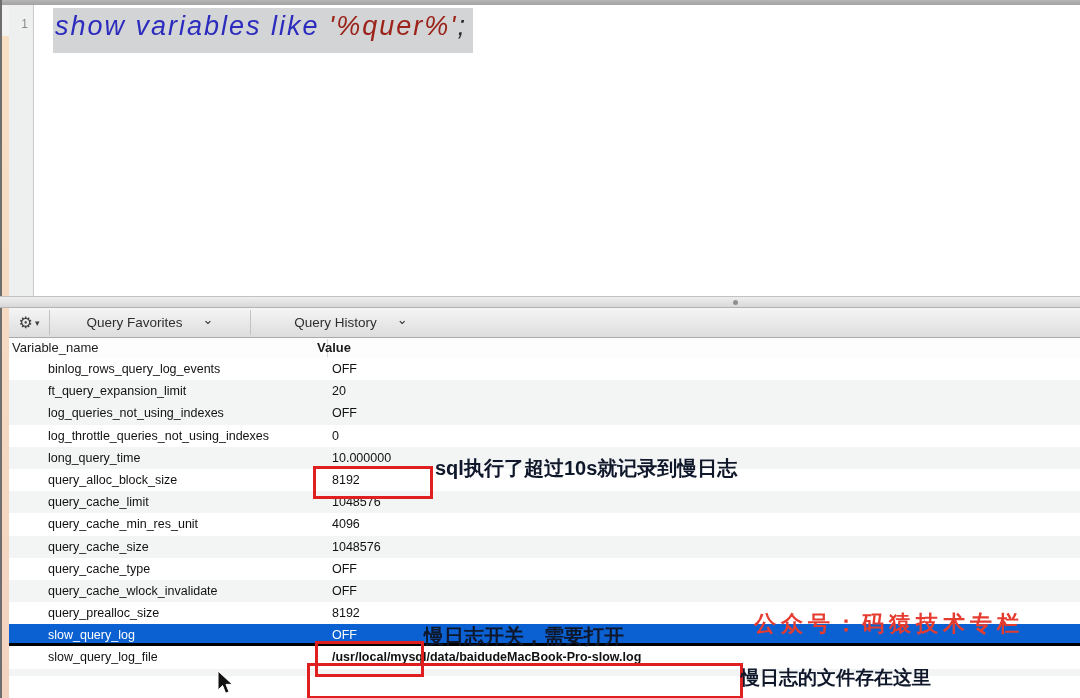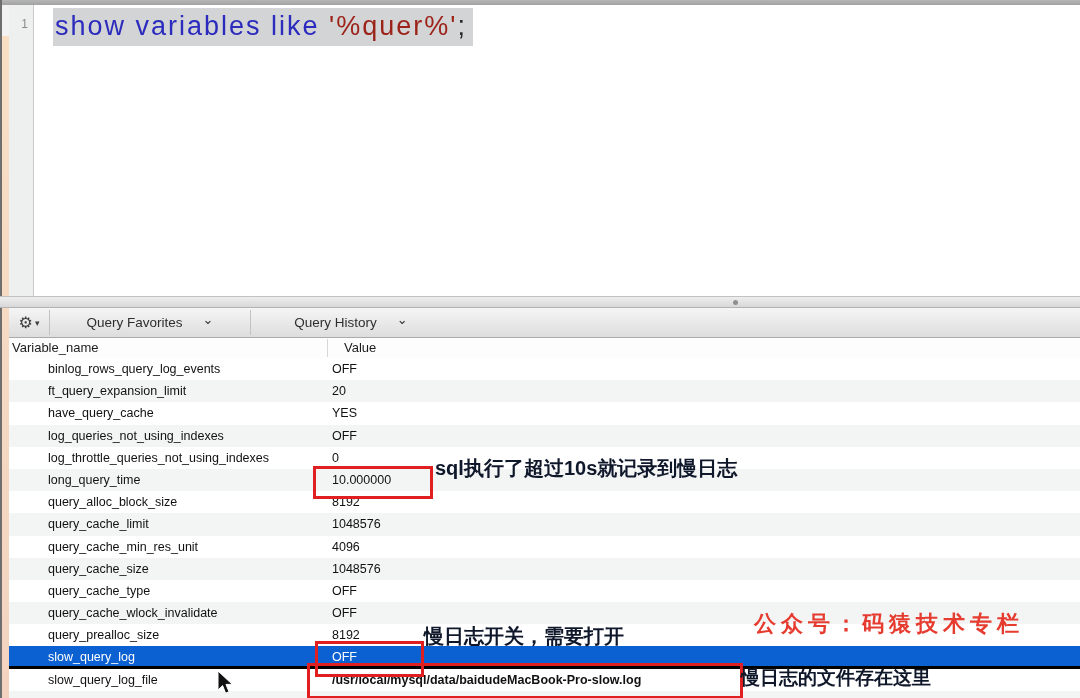--- a/index.html
+++ b/index.html
@@ -13,21 +13,21 @@
   .left-strip-top{position:absolute;left:2px;top:5px;width:7px;height:31px;background:#f2f2f2;}
   .left-strip{position:absolute;left:2px;top:36px;width:7px;height:662px;
               background:linear-gradient(#f8dfc4,#f3d3c0);}
 
   
   .editor{position:absolute;left:9px;top:5px;width:1071px;height:291px;background:#ffffff;}
   .gutter{position:absolute;left:0;top:0;width:24px;height:291px;background:#eef0f0;
           border-right:1px solid #c9c9c9;}
   .line-num{position:absolute;right:5px;top:12px;font-size:12px;color:#8a8a8a;}
   .code{position:absolute;left:44px;top:6px;font-size:27px;letter-spacing:2px;white-space:pre;}
-  .sel{background:#d3d4d6;padding:3px 6px 5px 2px;}
+  .sel{background:#d3d4d6;padding:3px 6px 12px 2px;font-style:italic;}
   .kw{color:#2b2bbd;}
   .str{color:#9c231a;}
   .punc{color:#2a2a2a;}
 
   
   .splitter{position:absolute;left:0;top:296px;width:1080px;height:12px;
             background:linear-gradient(#eeeeee,#d8d8d8);
             border-top:1px solid #c2c2c2;border-bottom:1px solid #b3b3b3;box-sizing:border-box;}
   .splitter .dot{position:absolute;left:733px;top:3px;width:5px;height:5px;border-radius:50%;
                  background:#8f8f8f;}
@@ -45,21 +45,21 @@
   .tb-btn{width:200px;display:flex;align-items:center;justify-content:center;gap:20px;
           background:transparent;border:none;font-family:"Liberation Sans",sans-serif;
           font-size:13.5px;color:#2e2e2e;cursor:default;}
   .chev{font-size:13px;color:#2e2e2e;margin-top:-6px;}
 
   
   .table{position:absolute;left:9px;top:338px;width:1071px;height:360px;background:#ffffff;}
   .thead{position:relative;height:20px;border-bottom:4px solid #f97316;background:#fdfdfd;}
   .th{position:absolute;top:2px;font-size:13px;color:#1c1c1c;}
   .th.name{left:3px;}
-  .th.value{left:335px;}
+  .th.value{left:308px;font-weight:bold;}
   .col-divider{position:absolute;left:318px;top:1px;width:1px;height:18px;background:#d8d8d8;}
   .tbody{position:absolute;left:0;top:20px;width:1071px;}
   .row{position:relative;height:22.2px;line-height:22.2px;font-size:12.5px;color:#111;
        background:#ffffff;}
   .row.striped{background:#f3f4f4;}
   .row.selected{background:#0b60d2;color:#ffffff;border-bottom:3px solid #000000;box-sizing:border-box;}
   .cell.name{position:absolute;left:3px;white-space:nowrap;margin-left:36px;}
   .cell.value{position:absolute;left:323px;white-space:nowrap;}
   .cell.bold{font-weight:bold;}
   .filler{height:7px;background:#f3f4f4;}
@@ -125,24 +125,20 @@
     </div>
     <div class="tbody">
         <div class="row">
           <span class="cell name">binlog_rows_query_log_events</span>
           <span class="cell value">OFF</span>
         </div>
         <div class="row striped">
           <span class="cell name">ft_query_expansion_limit</span>
           <span class="cell value">20</span>
         </div>
-        <div class="row">
-          <span class="cell name">have_query_cache</span>
-          <span class="cell value">YES</span>
-        </div>
         <div class="row striped">
           <span class="cell name">log_queries_not_using_indexes</span>
           <span class="cell value">OFF</span>
         </div>
         <div class="row">
           <span class="cell name">log_throttle_queries_not_using_indexes</span>
           <span class="cell value">0</span>
         </div>
         <div class="row striped">
           <span class="cell name">long_query_time</span>

